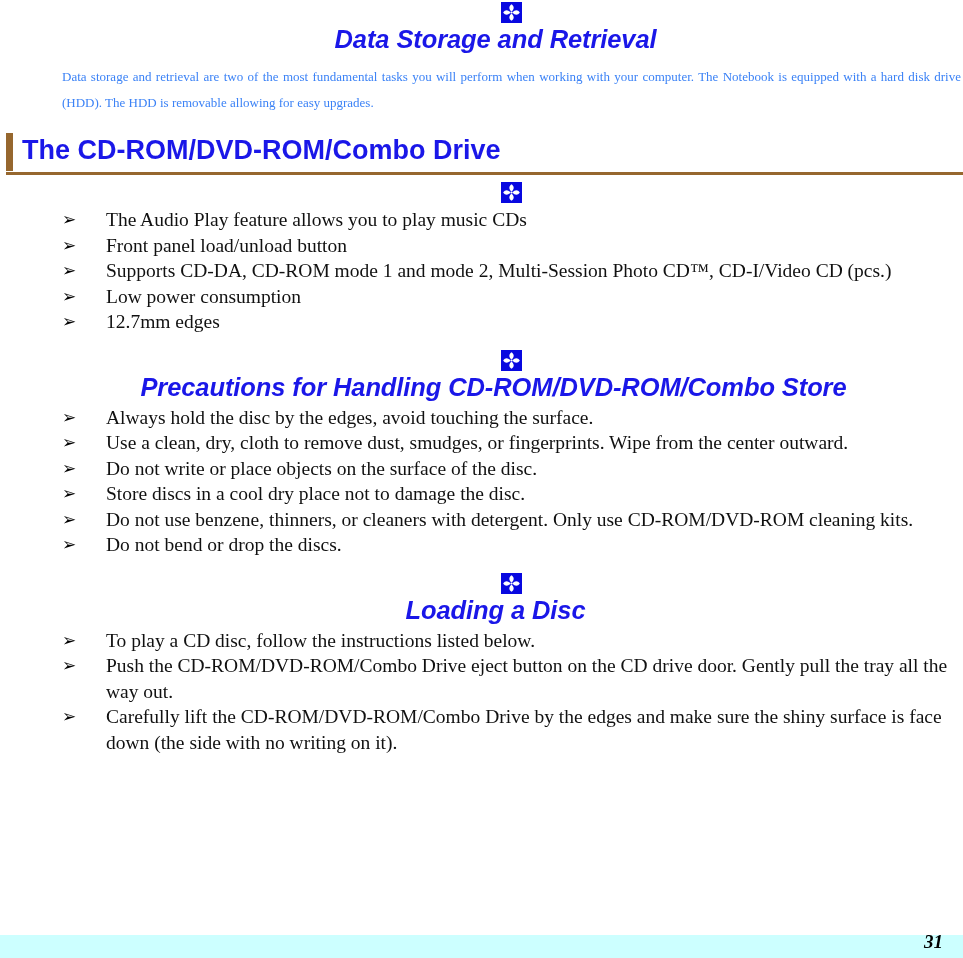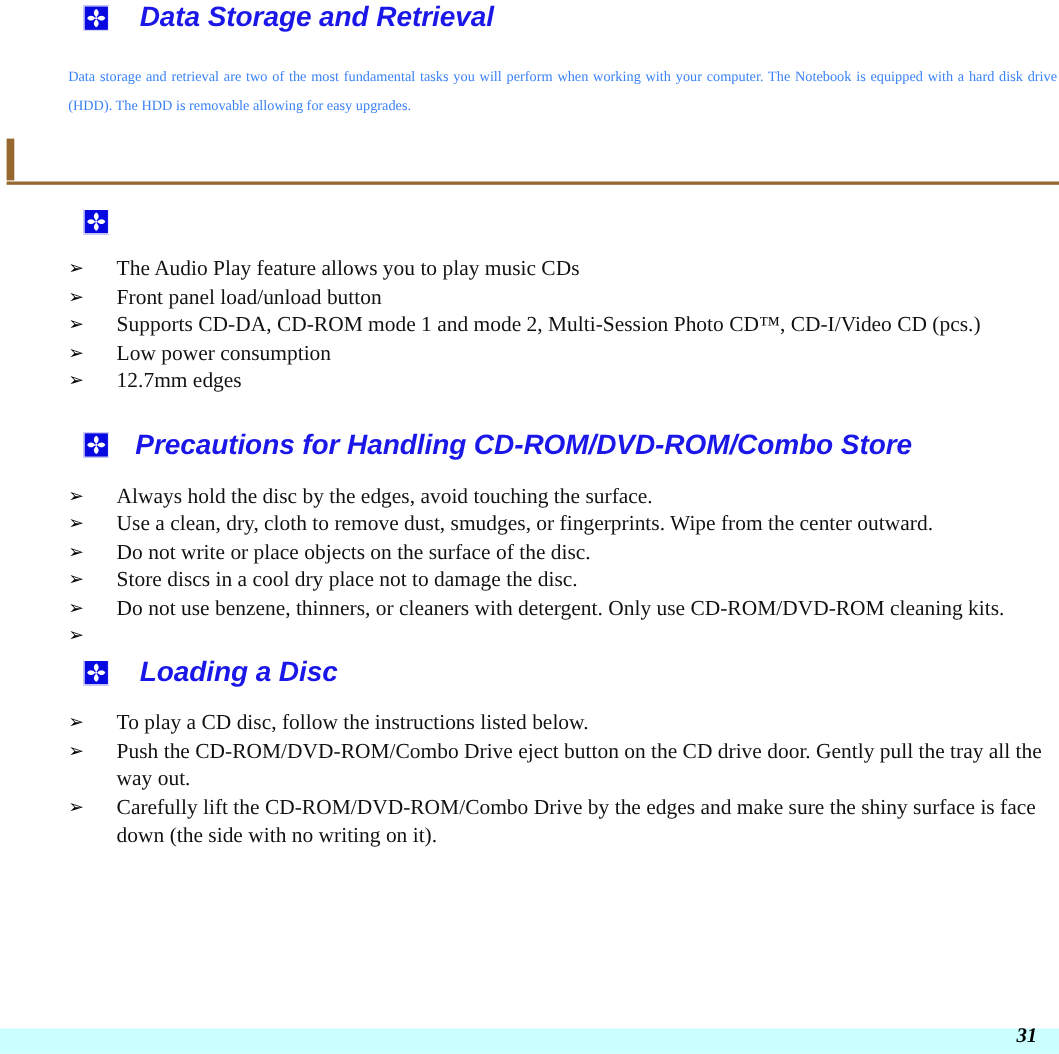--- a/index.html
+++ b/index.html
@@ -21,21 +21,22 @@
     width: 963px;
     height: 958px;
     box-sizing: border-box;
   }
 
   
   .h2row {
     display: flex;
     align-items: center;
     margin: 0;
-    padding: 16px;
+    padding: 0;
+    flex-direction: column;
   }
   .h2row.first { padding-top: 1px; }
 
   .flower-icon {
     width: 23px;
     height: 23px;
     flex: 0 0 23px;
     margin-left: 60px;
     background: #0808e0;
     position: relative;
@@ -171,20 +172,21 @@
         </g>
       </svg>
     </span>
     <span class="h2text">Data Storage and Retrieval</span>
   </div>
 
   <p class="para lead">Data storage and retrieval are two of the most fundamental tasks you will perform when working with your computer.  The Notebook is equipped with a hard disk drive (HDD).  The HDD is removable allowing for easy upgrades.</p>
 
   <div class="h1block">
     <span class="h1bar"></span>
+    <span class="h1text">The CD-ROM/DVD-ROM/Combo Drive</span>
     <span class="h1rule"></span>
   </div>
 
   <div class="h2row">
     <span class="flower-icon">
       <svg width="21" height="21" viewBox="0 0 21 21" aria-hidden="true">
         <rect x="0" y="0" width="21" height="21" fill="#0808e0"></rect>
         <g fill="#ffffff">
           <path d="M10.5 2.2 C13.4 4.2 13.4 7.0 10.5 9.6 C7.6 7.0 7.6 4.2 10.5 2.2 Z"></path>
           <path d="M10.5 18.8 C7.6 16.8 7.6 14.0 10.5 11.4 C13.4 14.0 13.4 16.8 10.5 18.8 Z"></path>
@@ -252,20 +254,21 @@
     <li>
       <span class="bul">➢</span>
       <span>Store discs in a cool dry place not to damage the disc.</span>
     </li>
     <li>
       <span class="bul">➢</span>
       <span>Do not use benzene, thinners, or cleaners with detergent.  Only use CD-ROM/DVD-ROM cleaning kits.</span>
     </li>
     <li>
       <span class="bul">➢</span>
+      <span>Do not bend or drop the discs.</span>
     </li>
   </ul>
 
   <div class="h2row" style="margin-top:14px">
     <span class="flower-icon">
       <svg width="21" height="21" viewBox="0 0 21 21" aria-hidden="true">
         <rect x="0" y="0" width="21" height="21" fill="#0808e0"></rect>
         <g fill="#ffffff">
           <path d="M10.5 2.2 C13.4 4.2 13.4 7.0 10.5 9.6 C7.6 7.0 7.6 4.2 10.5 2.2 Z"></path>
           <path d="M10.5 18.8 C7.6 16.8 7.6 14.0 10.5 11.4 C13.4 14.0 13.4 16.8 10.5 18.8 Z"></path>

